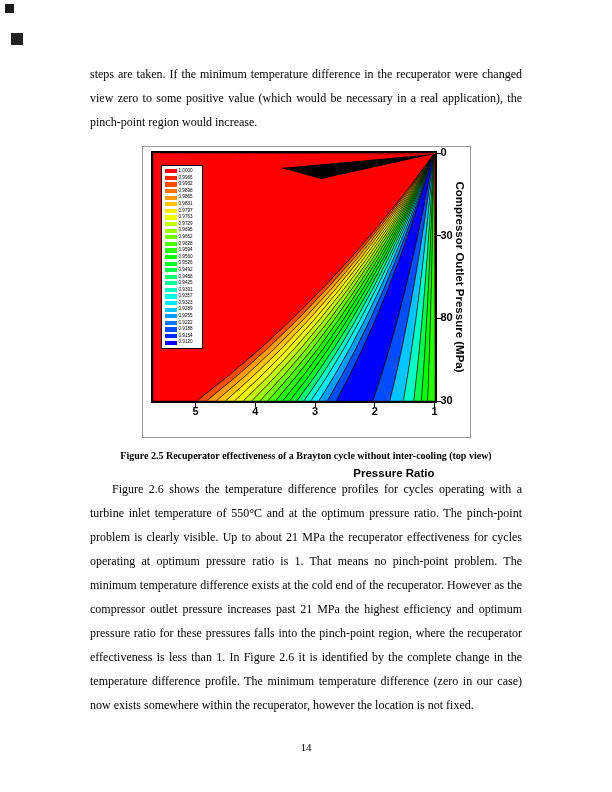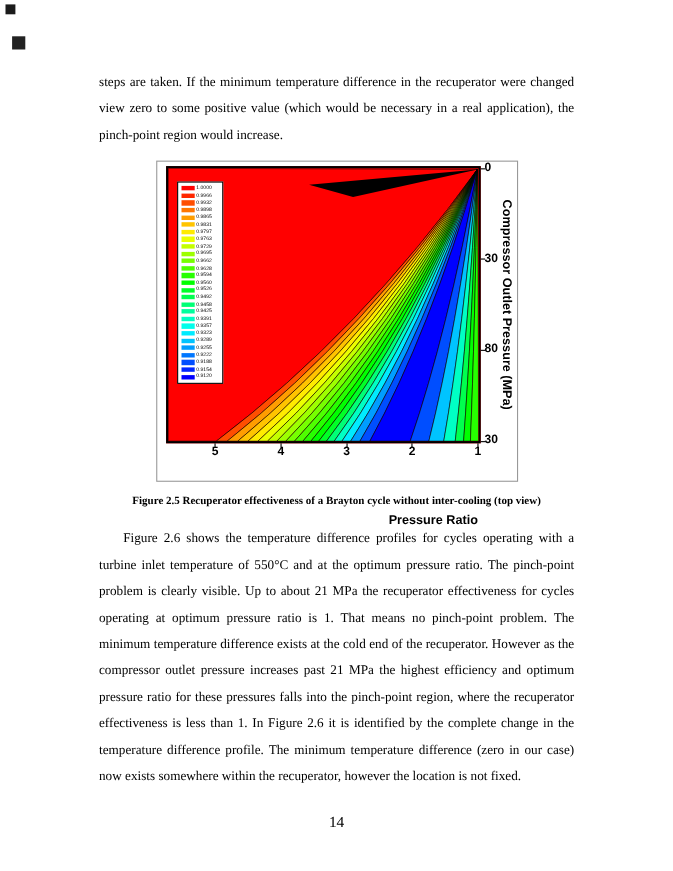--- a/index.html
+++ b/index.html
@@ -21,21 +21,21 @@
   .xtickmark{position:absolute;width:1px;height:4px;background:#000;top:256px;}
   .ytickmark{position:absolute;width:4px;height:1px;background:#000;left:294px;}
   .xticklab{position:absolute;top:258px;width:20px;text-align:center;
             font:bold 11px "Liberation Sans",sans-serif;}
   .yticklab{position:absolute;left:298px;font:bold 11px "Liberation Sans",sans-serif;}
   .x-title{position:absolute;left:10px;top:272px;width:282px;text-align:right;
            font:bold 11.5px "Liberation Sans",sans-serif;margin-top:48px;}
   .y-title{position:absolute;left:317px;top:130px;transform:translate(-50%,-50%) rotate(90deg);
            white-space:nowrap;font:bold 11.5px "Liberation Sans",sans-serif;}
   .caption{margin:11px 0 0;font-weight:bold;font-size:10px;line-height:13px;text-align:center;}
-  .page-number{position:absolute;left:0;right:0;top:741px;text-align:center;font-size:14px;}
+  .page-number{position:absolute;left:0;right:0;top:741px;text-align:center;font-size:11px;}
 </style>
 </head>
 <body>
 
 <div class="page">
 
   <div class="scan-mark-1"></div>
   <div class="scan-mark-2"></div>
 
   <p class="body-text">steps are taken. If the minimum temperature difference in the recuperator were changed view zero to some positive value (which would be necessary in a real application), the pinch-point region would increase.</p>

